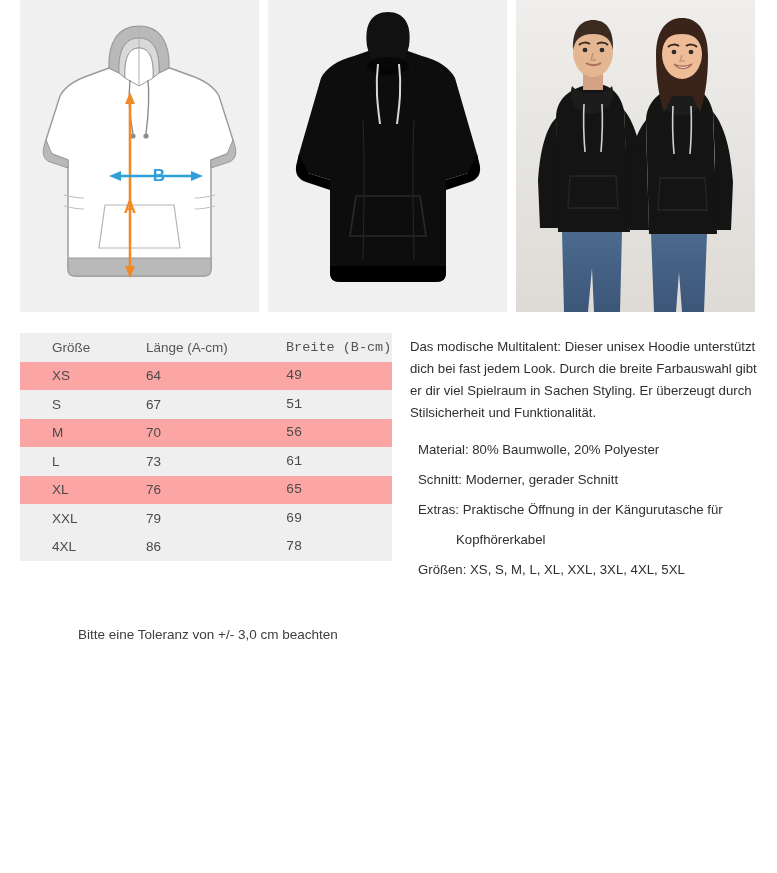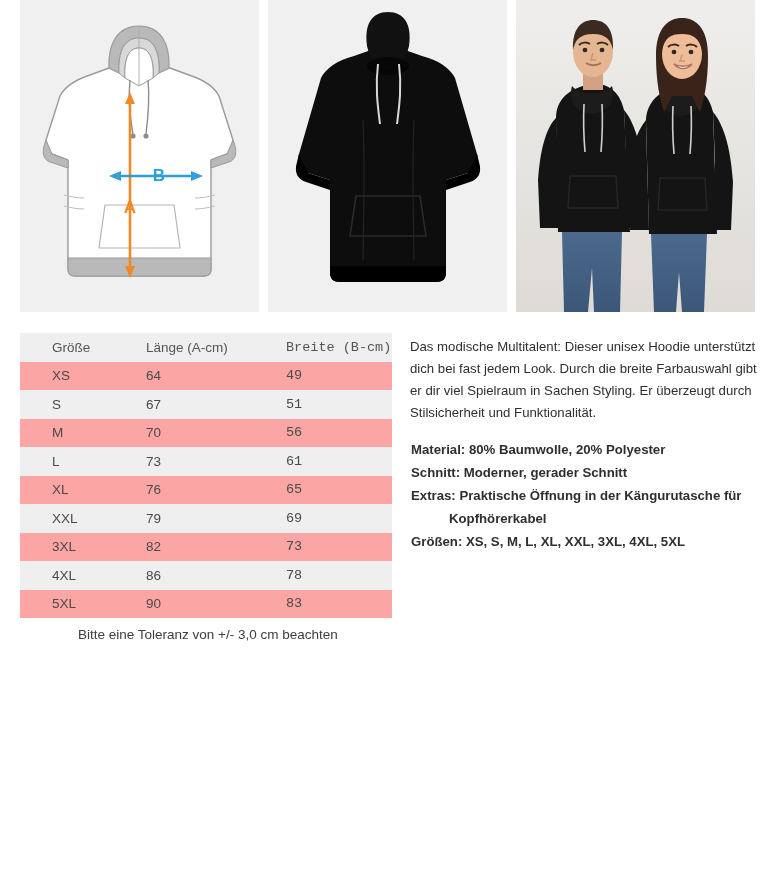--- a/index.html
+++ b/index.html
@@ -91,21 +91,21 @@
     position: absolute;
     top: 336px;
     left: 410px;
     width: 352px;
     font-size: 13.2px;
     line-height: 22px;
     color: #2f2f2f;
   }
   .desc p { margin: 0; }
   .desc .para-intro { margin-bottom: 15px; }
-  .desc .spec-line { margin: 1px; font-weight: bold; }
+  .desc .spec-line { margin: 8px; }
   .desc .indent { padding-left: 38px; }
 </style>
 </head>
 <body>
 
 <div class="page">
 
   <div class="images-row">
 
     <div class="img-panel">
@@ -279,34 +279,24 @@
       <tr class="even">
         <td class="c1">XL</td>
         <td class="c2">76</td>
         <td class="c3">65</td>
       </tr>
       <tr class="odd">
         <td class="c1">XXL</td>
         <td class="c2">79</td>
         <td class="c3">69</td>
       </tr>
-      <tr class="even">
-        <td class="c1">3XL</td>
-        <td class="c2">82</td>
-        <td class="c3">73</td>
-      </tr>
       <tr class="odd">
         <td class="c1">4XL</td>
         <td class="c2">86</td>
         <td class="c3">78</td>
-      </tr>
-      <tr class="even">
-        <td class="c1">5XL</td>
-        <td class="c2">90</td>
-        <td class="c3">83</td>
       </tr>
     </tbody>
   </table>
 
   <div class="tolerance">Bitte eine Toleranz von +/- 3,0 cm beachten</div>
 
   <div class="desc">
     <p class="para-intro">Das modische Multitalent: Dieser unisex Hoodie unterstützt dich bei fast jedem Look. Durch die breite Farbauswahl gibt er dir viel Spielraum in Sachen Styling. Er überzeugt durch Stilsicherheit und Funktionalität.</p>
     <p class="spec-line">Material: 80% Baumwolle, 20% Polyester</p>
     <p class="spec-line">Schnitt: Moderner, gerader Schnitt</p>

